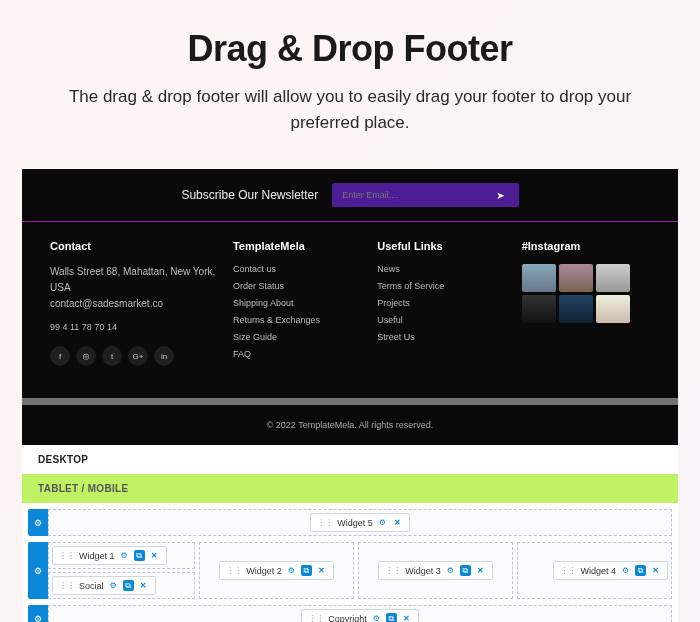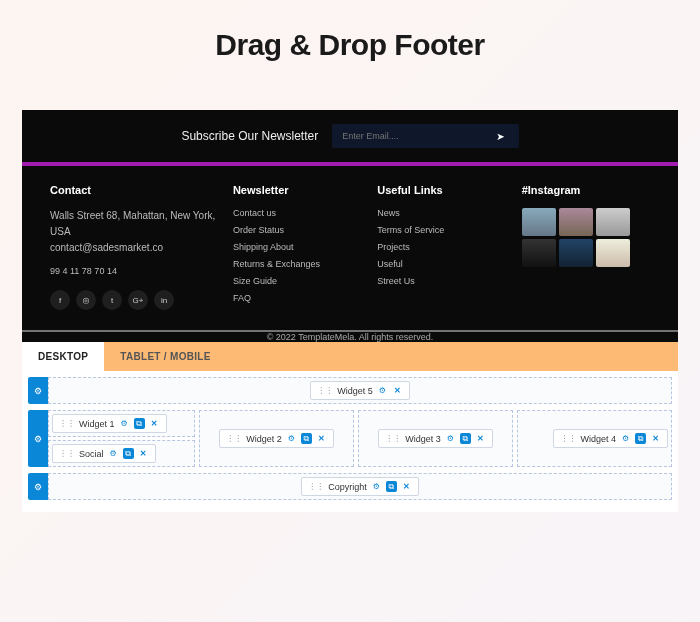--- a/index.html
+++ b/index.html
@@ -1,45 +1,45 @@
 <!DOCTYPE html>
 <html><head>
 <meta charset="utf-8">
 <style>
 * { margin: 0; padding: 0; box-sizing: border-box; }
 body { font-family: -apple-system, BlinkMacSystemFont, "Segoe UI", Arial, sans-serif; background: linear-gradient(135deg, #fdf5f1 0%, #f8f4f8 100%); width: 700px; height: 622px; overflow: hidden; }
 .hero { text-align: center; padding: 28px 60px 18px; }
-.hero h1 { font-size: 30px; font-weight: 700; color: #1a1a1a; letter-spacing: -0.5px; margin-bottom: 14px; }
+.hero h1 { font-size: 36px; font-weight: 700; color: #1a1a1a; letter-spacing: -0.5px; margin-bottom: 14px; }
 .hero p { font-size: 17px; color: #2a2a2a; line-height: 1.5; font-weight: 400; }
 .footer-preview { background: #0a0a0a; color: #fff; margin: 16px 22px 0; font-size: 10px; }
-.newsletter { display: flex; align-items: center; justify-content: center; gap: 14px; padding: 14px 0; border-bottom: 4px solid #a21caf; }
+.newsletter { display: flex; align-items: center; justify-content: center; gap: 14px; padding: 14px 0; border-bottom: 1px solid #a21caf; }
 .newsletter-label { font-size: 12px; color: #eee; }
-.newsletter-input { display: flex; align-items: center; background: #0f172a; border-radius: 2px; }
+.newsletter-input { display: flex; align-items: center; background: #4c1d95; border-radius: 2px; }
 .newsletter-input input { background: transparent; border: none; color: #888; font-size: 9px; padding: 7px 10px; width: 150px; outline: none; }
 .newsletter-input button { background: transparent; border: none; color: #fff; padding: 0 14px; cursor: pointer; font-size: 10px; }
 .footer-cols { display: flex; padding: 18px 28px 20px; gap: 16px; }
 .col h4 { font-size: 11px; font-weight: 600; margin-bottom: 12px; color: #fff; }
 .col { flex: 1; }
 .col.contact { flex: 1.3; }
 .contact-text { font-size: 10px; color: #bbb; line-height: 1.6; }
 .contact-phone { font-size: 9px; color: #bbb; margin-top: 10px; }
 .social-row { display: flex; gap: 6px; margin-top: 14px; }
 .social-dot { width: 20px; height: 20px; border-radius: 50%; background: #1f1f1f; display: flex; align-items: center; justify-content: center; font-size: 8px; color: #ccc; cursor: pointer; }
 .links a { display: block; font-size: 9px; color: #bbb; text-decoration: none; margin-bottom: 7px; cursor: pointer; }
 .insta-grid { display: grid; grid-template-columns: repeat(3, 34px); gap: 3px; }
 .insta-img { width: 34px; height: 28px; background: #d0d0d0; border-radius: 2px; }
 .insta-img:nth-child(1){background:linear-gradient(#8ab,#678)}
 .insta-img:nth-child(2){background:linear-gradient(#a89,#765)}
 .insta-img:nth-child(3){background:linear-gradient(#ccc,#999)}
 .insta-img:nth-child(4){background:linear-gradient(#333,#111)}
 .insta-img:nth-child(5){background:linear-gradient(#246,#123)}
 .insta-img:nth-child(6){background:linear-gradient(#eed,#cba)}
-.copyright { text-align: center; padding: 0 0; font-size: 9px; color: #aaa; border-top: 2px solid #737373; }
+.copyright { text-align: center; padding: 15px 0; font-size: 9px; color: #aaa; border-top: 7px solid #737373; margin-top: 12px; }
 .builder { margin: 0 22px; background: #fff; }
-.tabs { display: flex; background: #fdba74; }
+.tabs { display: flex; background: #bef264; flex-direction: column; }
 .tab { padding: 9px 16px; font-size: 10px; font-weight: 600; color: #555; cursor: pointer; letter-spacing: 0.3px; }
 .tab.active { background: #fff; color: #222; }
 .builder-body { padding: 6px; background: #fff; }
 .brow { display: flex; align-items: stretch; margin-bottom: 6px; }
 .row-handle { width: 20px; background: #0b87d8; display: flex; align-items: center; justify-content: center; color: #fff; font-size: 9px; cursor: grab; border-radius: 2px 0 0 2px; }
 .row-cells { flex: 1; display: flex; gap: 4px; }
 .cell { flex: 1; border: 1px dashed #b8c5e0; min-height: 24px; display: flex; align-items: center; padding: 3px; background: #fafbfd; }
 .cell.center { justify-content: center; }
 .cell.end { justify-content: flex-end; }
 .widget { display: inline-flex; align-items: center; gap: 4px; border: 1px solid #cfd6e4; background: #fff; padding: 3px 6px; font-size: 9px; border-radius: 2px; cursor: grab; }
@@ -50,20 +50,21 @@
 .wicon.dup { background: #0b87d8; color: #fff; }
 .wicon.del { color: #0b87d8; font-weight: bold; }
 .stacked { flex-direction: column; align-items: stretch; gap: 3px; }
 .stacked .cell { flex: none; }
 </style>
 </head>
 <body>
 
 <div class="hero">
   <h1>Drag &amp; Drop Footer</h1>
+  <p>The drag &amp; drop footer will allow you to easily drag your footer to drop your preferred place.</p>
 </div>
 
 <div class="footer-preview">
   <div class="newsletter">
     <span class="newsletter-label">Subscribe Our Newsletter</span>
     <div class="newsletter-input">
       <input type="text" placeholder="Enter Email...." style="">
       <button>
         <span>➤</span>
       </button>
@@ -79,21 +80,21 @@
       <div class="contact-phone">99 4 11 78 70 14</div>
       <div class="social-row">
         <span class="social-dot">f</span>
         <span class="social-dot">◎</span>
         <span class="social-dot">t</span>
         <span class="social-dot">G+</span>
         <span class="social-dot">in</span>
       </div>
     </div>
     <div class="col">
-      <h4>Newsletter</h4>
+      <h4>TemplateMela</h4>
       <div class="links">
         <a>Contact us</a>
         <a>Order Status</a>
         <a>Shipping About</a>
         <a>Returns &amp; Exchanges</a>
         <a>Size Guide</a>
         <a>FAQ</a>
       </div>
     </div>
     <div class="col">

